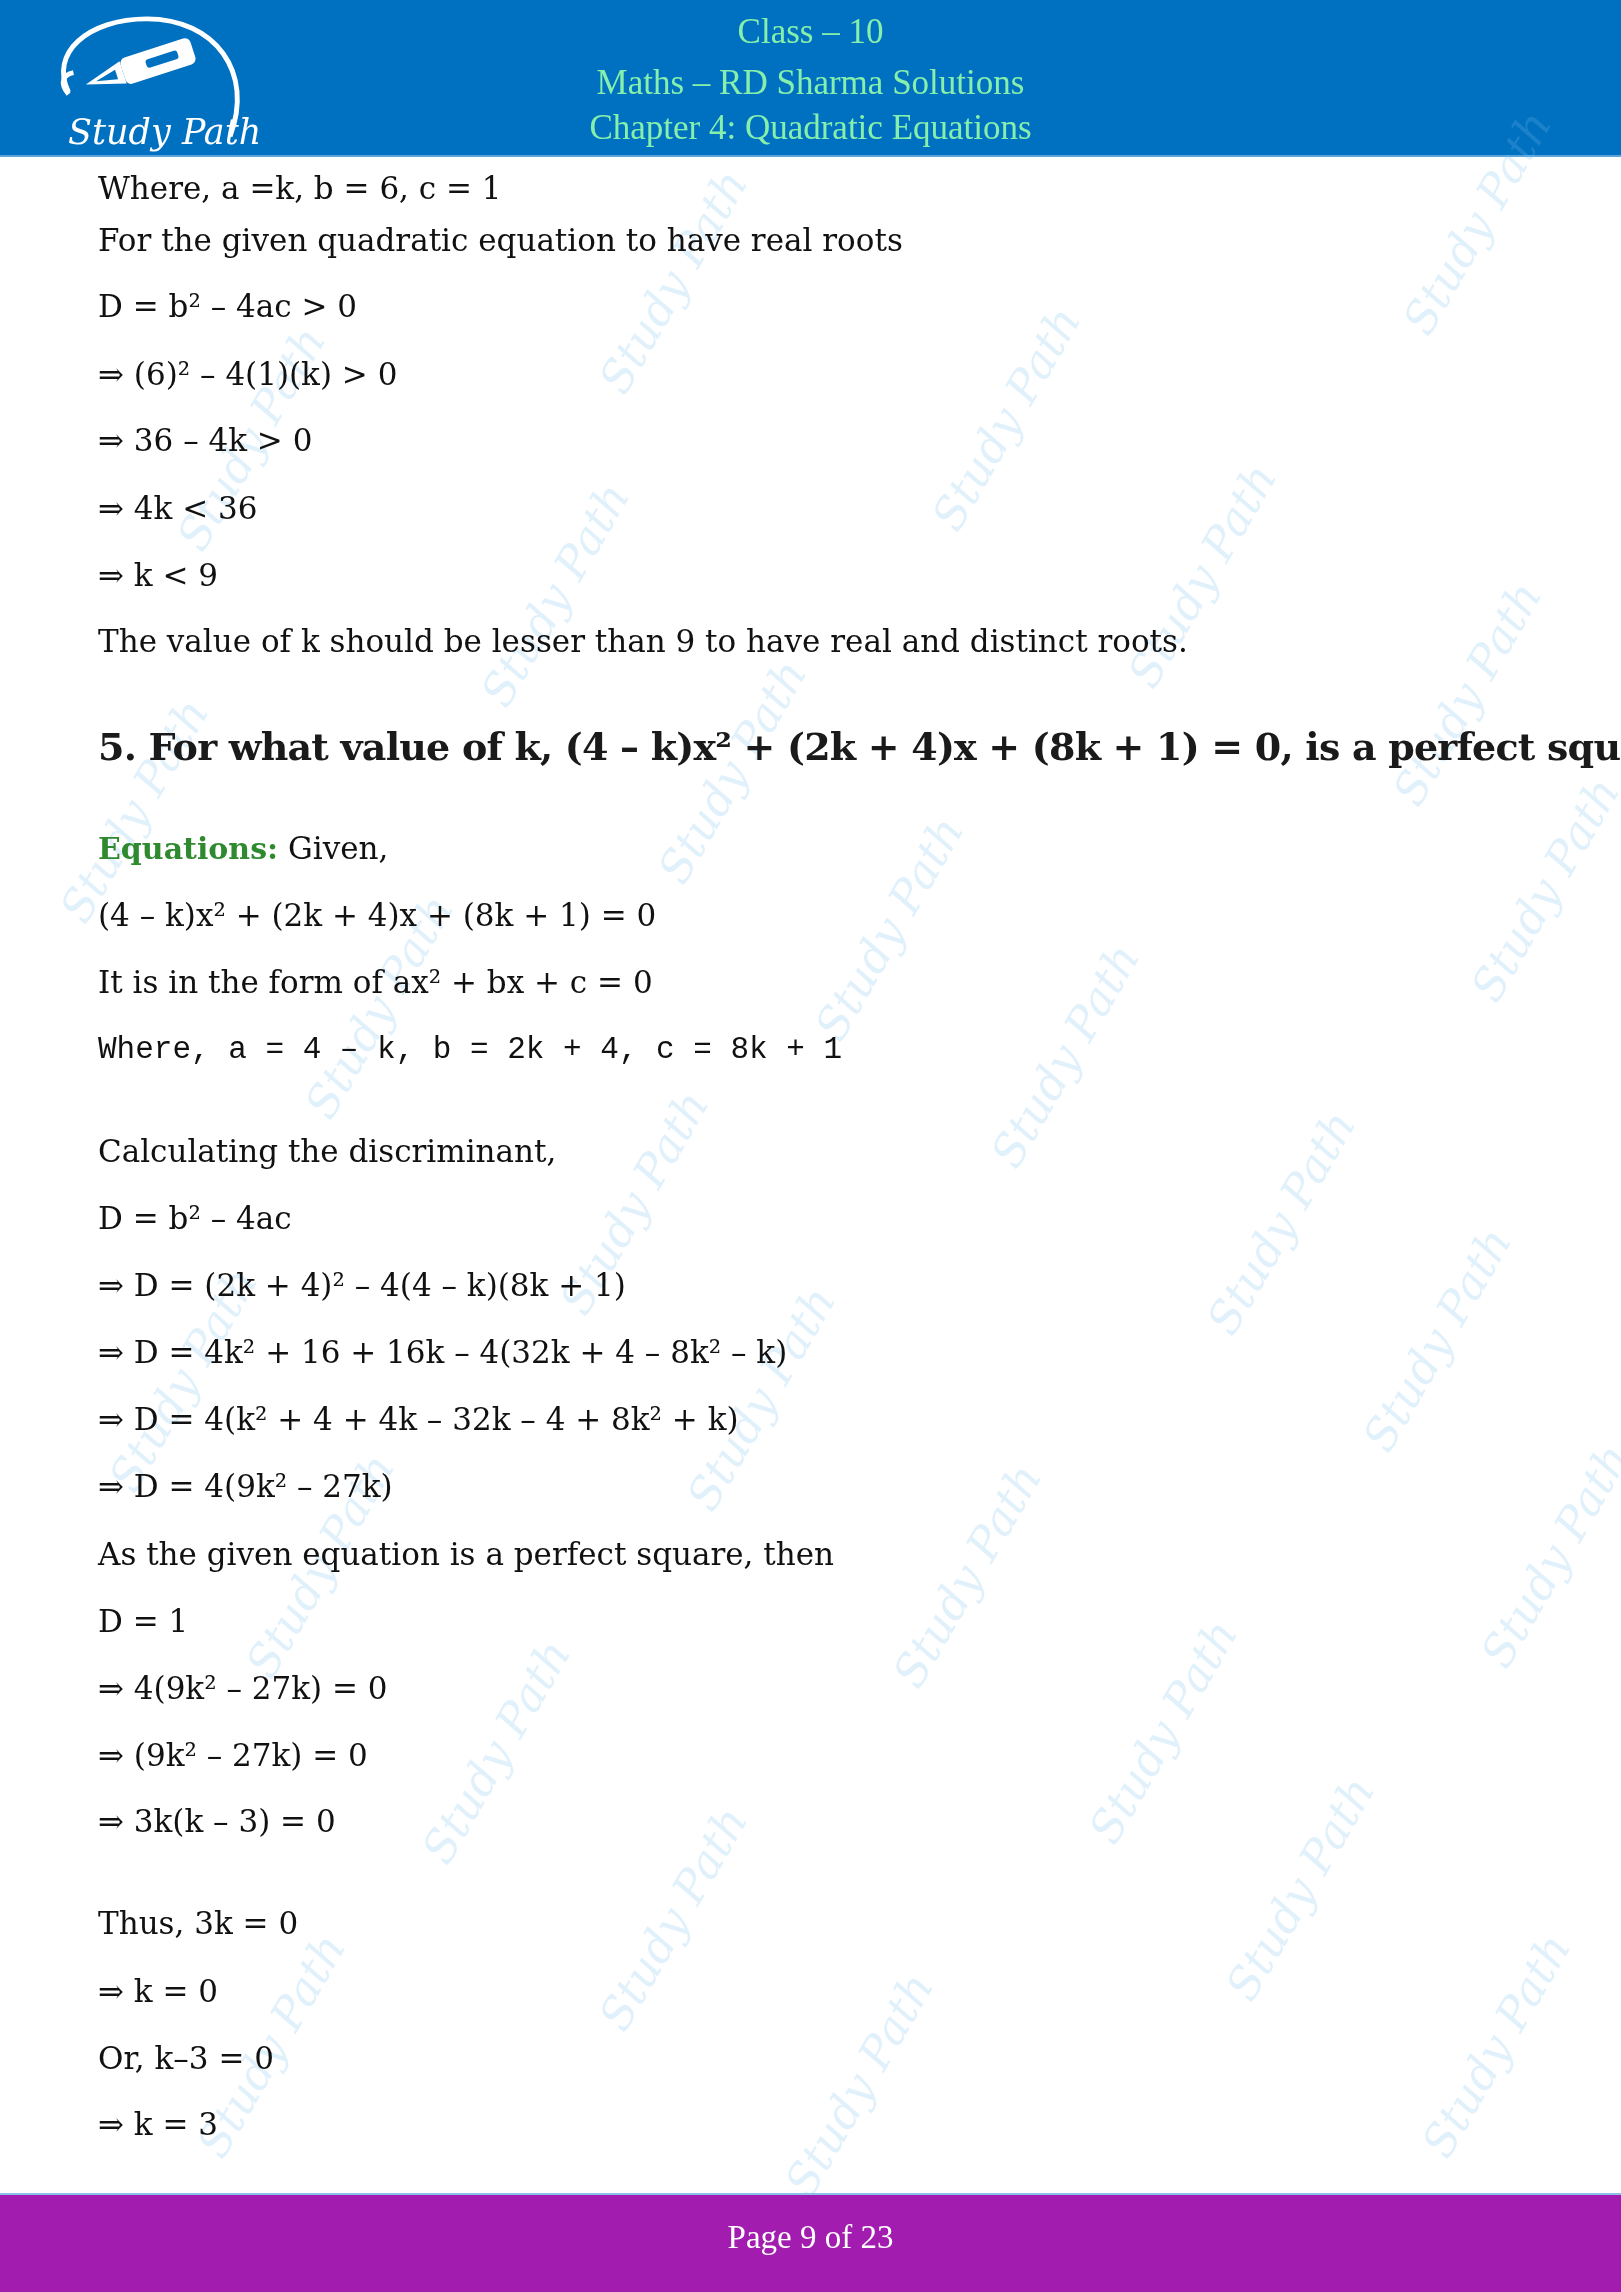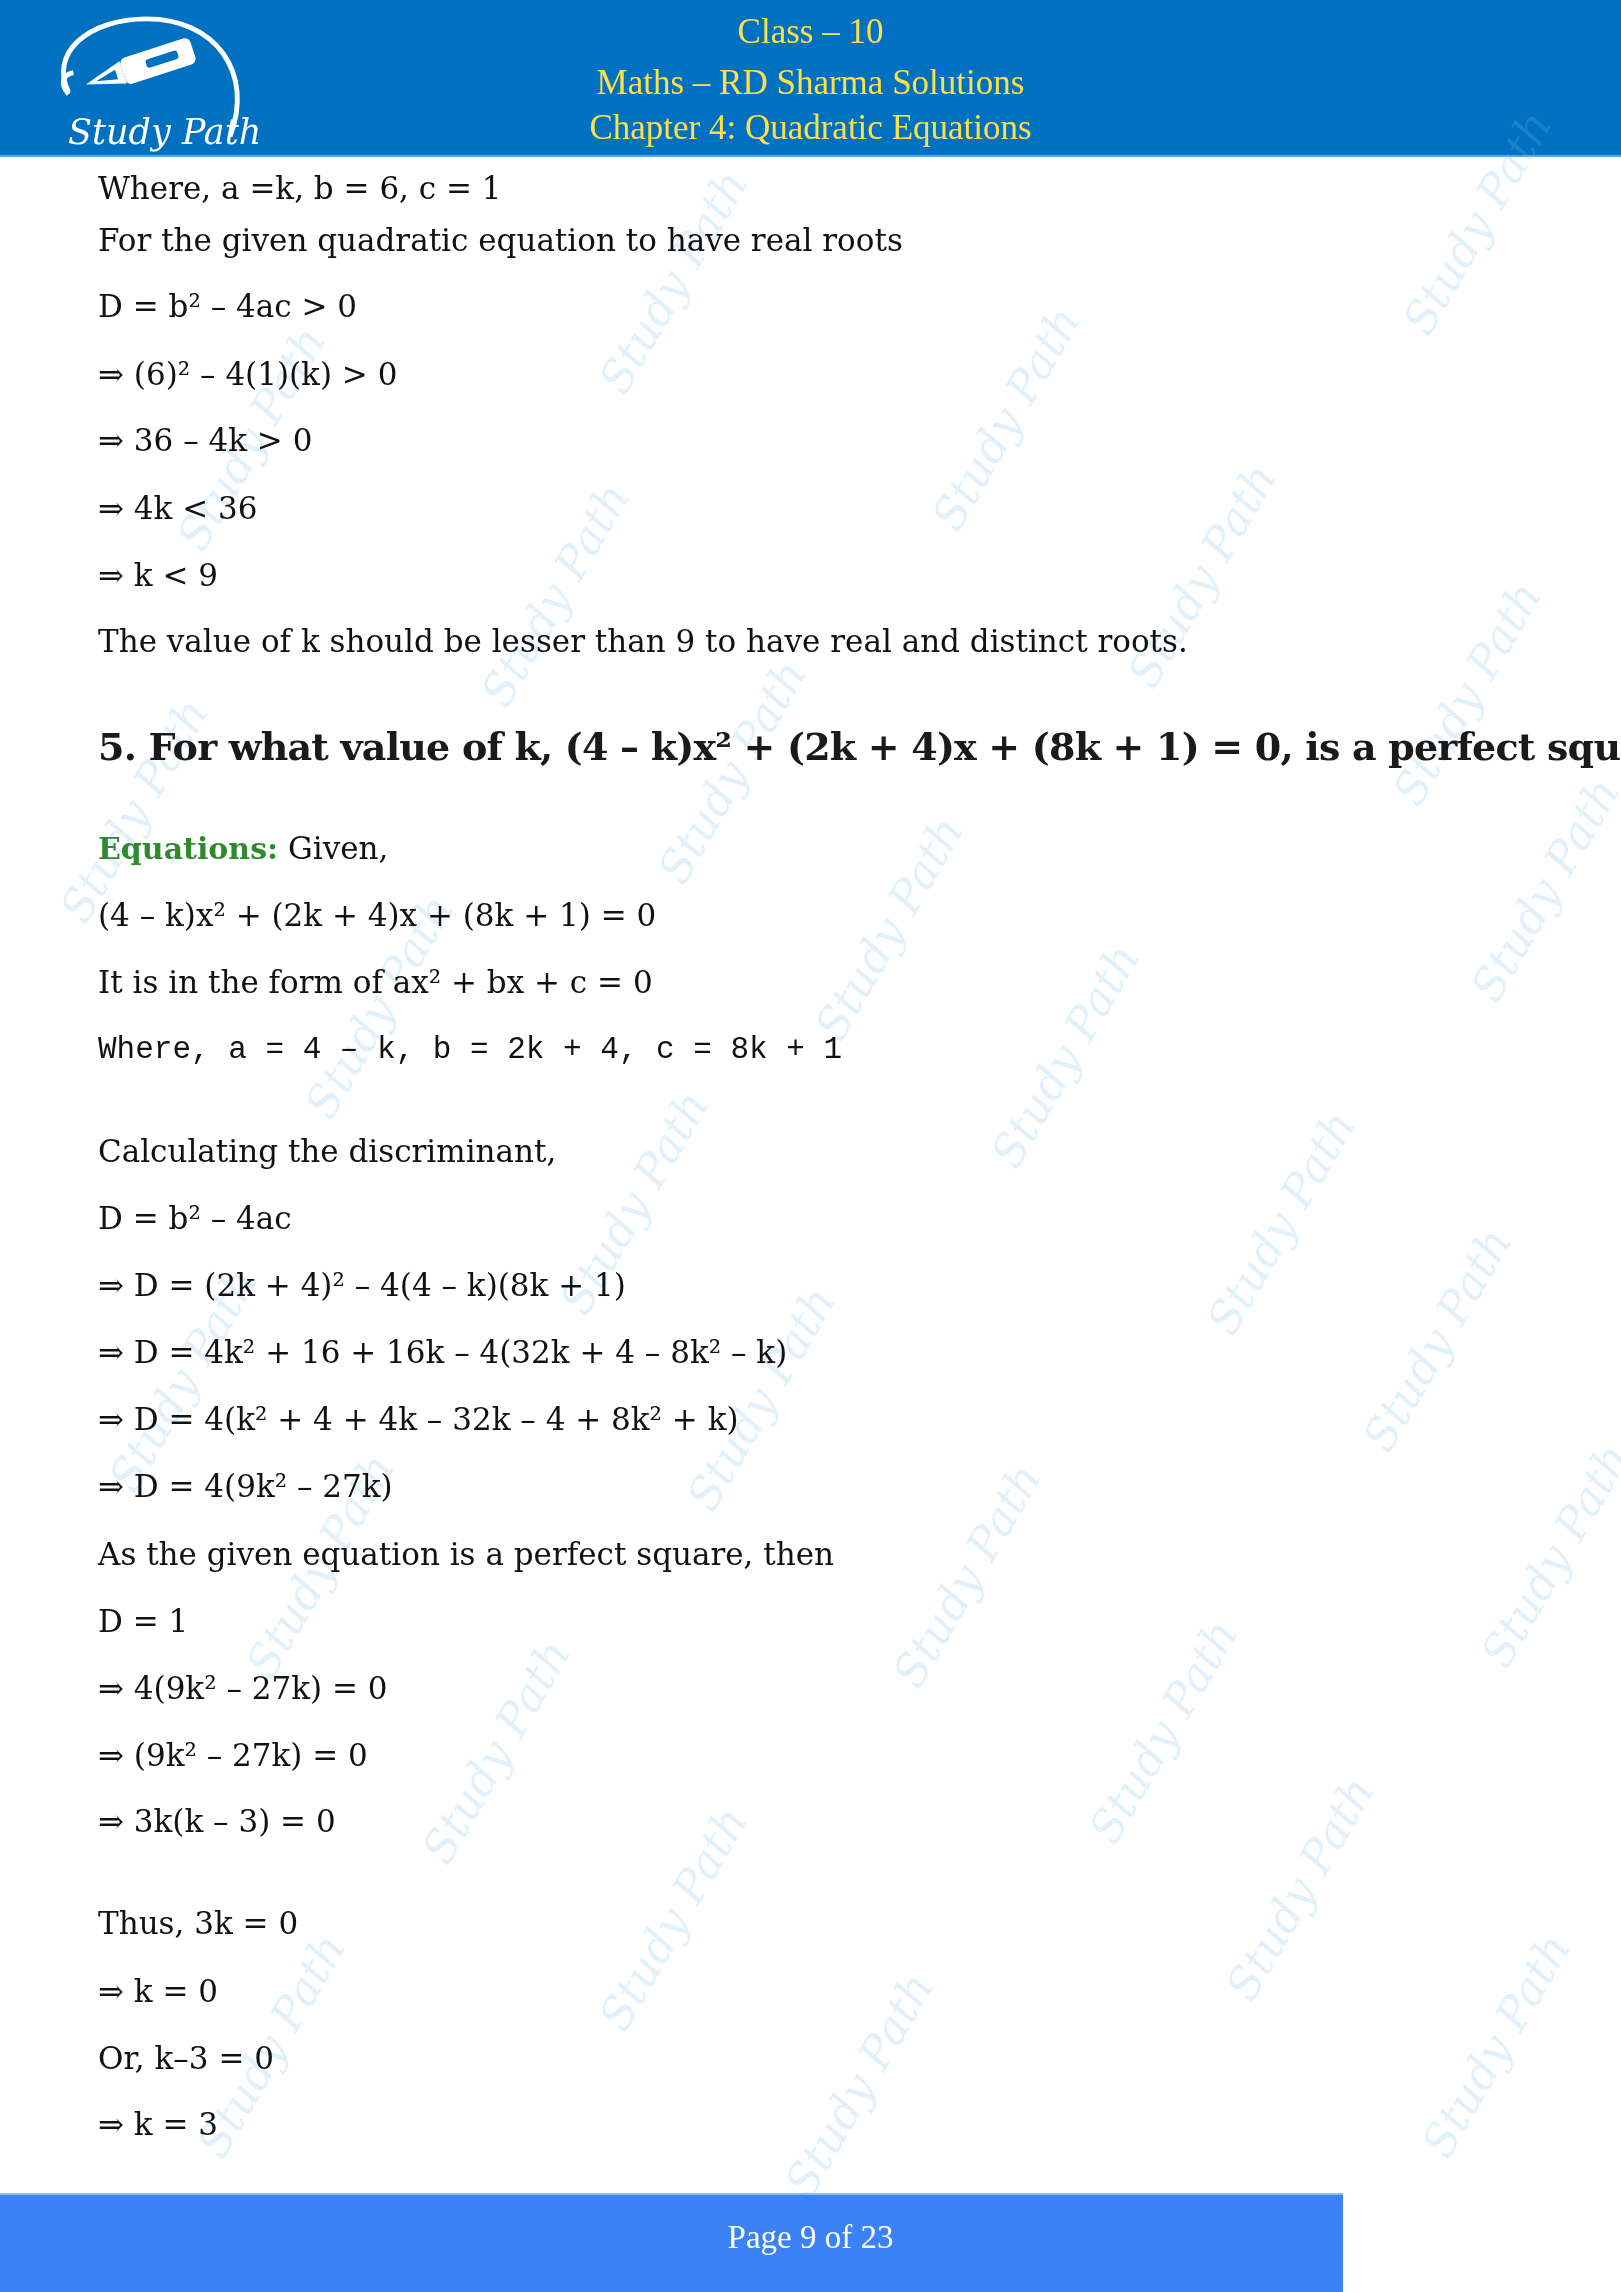--- a/index.html
+++ b/index.html
@@ -22,21 +22,21 @@
     height: 157px;
     background: #0070c0;
     border-bottom: 2px solid #5aa6dc;
     box-sizing: border-box;
   }
   .header-title {
     position: absolute;
     left: 0;
     width: 1621px;
     text-align: center;
-    color: #fde047;
+    color: #86efac;
     font-family: "Liberation Serif", "DejaVu Serif", serif;
     font-size: 35px;
     line-height: 1;
     white-space: nowrap;
   }
   .logo {
     position: absolute;
     left: 29px;
     top: 13.7px;
     width: 221px;
@@ -82,23 +82,23 @@
   .solution-label {
     color: #2f8a2f;
     font-weight: bold;
     font-family: "DejaVu Serif", serif;
     font-size: 30px;
   }
   .footer {
     position: absolute;
     left: 0;
     top: 2193px;
-    width: 1343px;
+    width: 1621px;
     height: 100px;
-    background: #3b82f6;
+    background: #a21caf;
     border-top: 2px solid #8cc0e8;
     box-sizing: border-box;
   }
   .footer-text {
     position: absolute;
     left: 0;
     width: 1621px;
     top: 23.5px;
     text-align: center;
     color: #ffffff;

